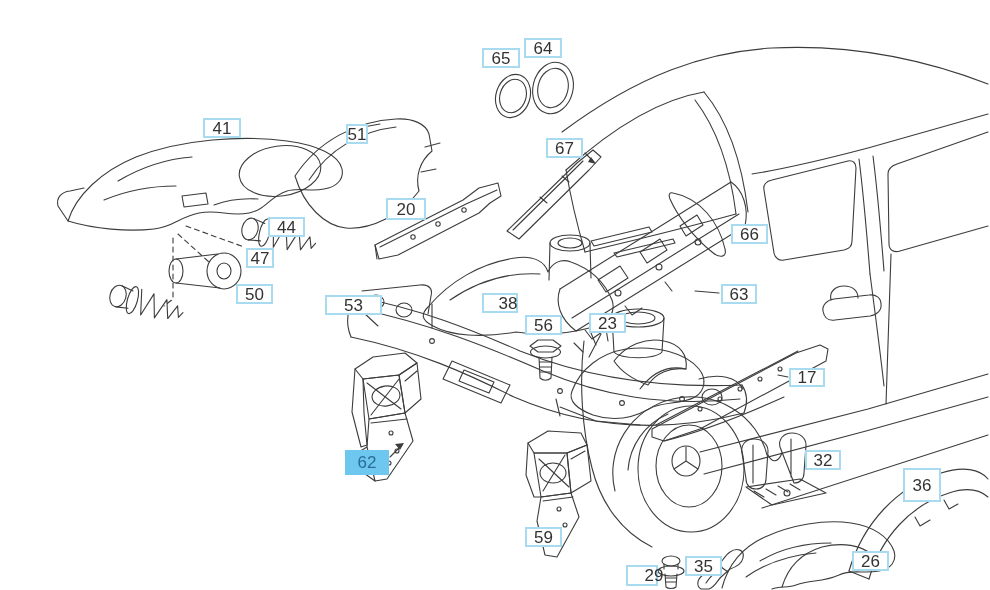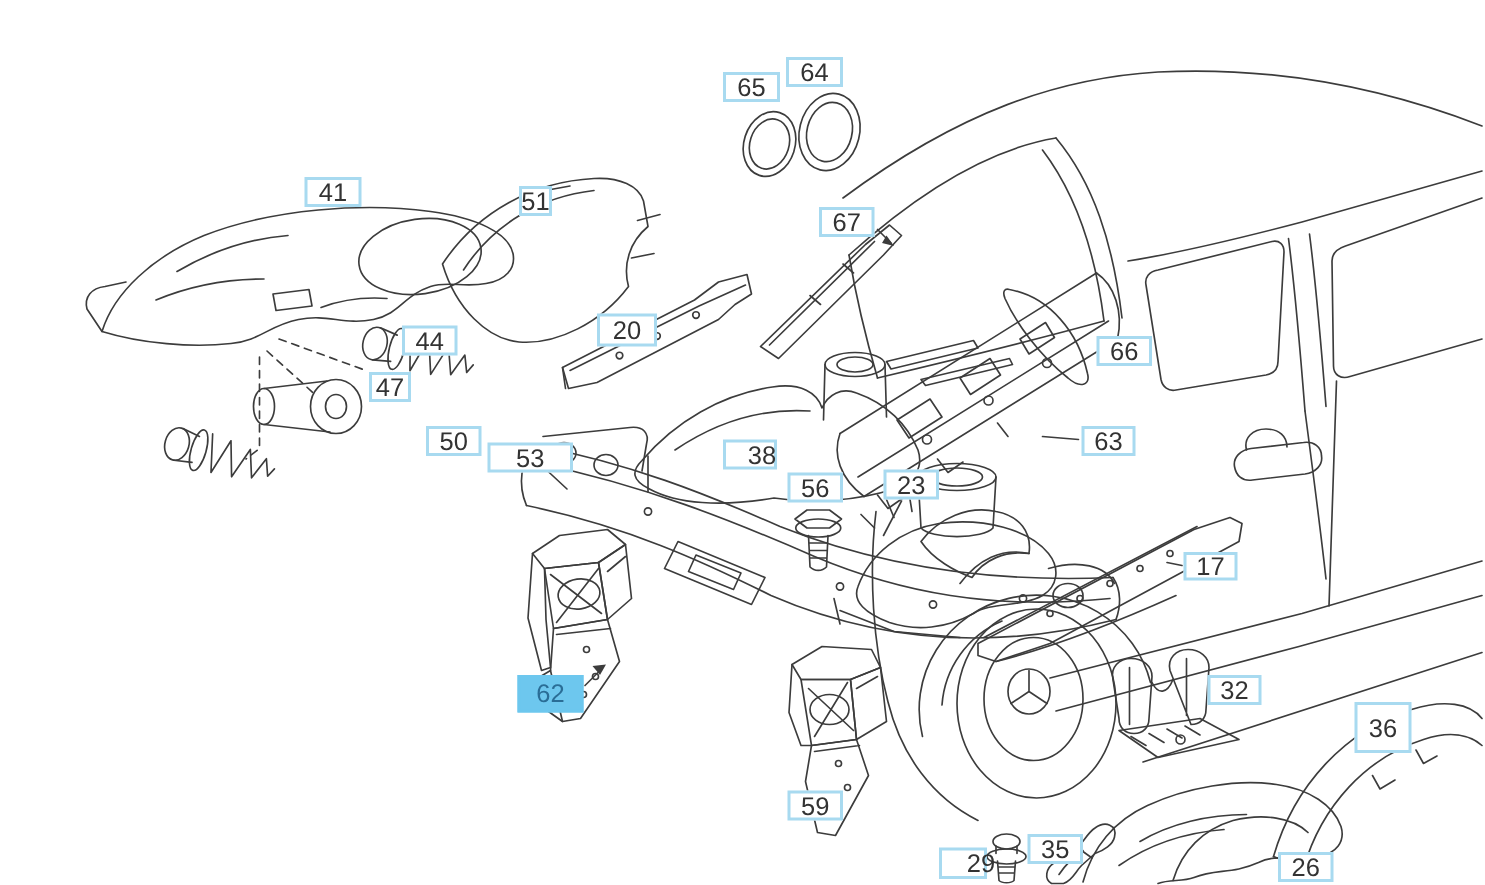--- a/index.html
+++ b/index.html
@@ -270,33 +270,33 @@
       <path d="M390,457 L401,446"></path>
       <path class="fill" d="M404,443 L395,444 L400,450 Z"></path>
     </g>
   </svg>
 
   <div id="callouts">
       <div class="callout" style="left: 203px; top: 118px; width: 38px; height: 20px;">41</div>
       <div class="callout" style="left: 346px; top: 124px; width: 22px; height: 20px;">51</div>
       <div class="callout" style="left: 268px; top: 217px; width: 37px; height: 20px;">44</div>
       <div class="callout" style="left: 246px; top: 248px; width: 28px; height: 20px;">47</div>
-      <div class="callout" style="left: 236px; top: 284px; width: 37px; height: 20px; margin-left: 48px;">50</div>
-      <div class="callout" style="left: 386px; top: 209px; width: 40px; height: 22px; margin-left: 12px;">20</div>
+      <div class="callout" style="left: 236px; top: 284px; width: 37px; height: 20px;">50</div>
+      <div class="callout" style="left: 386px; top: 198px; width: 40px; height: 22px;">20</div>
       <div class="callout" style="left: 482px; top: 48px; width: 38px; height: 20px;">65</div>
       <div class="callout" style="left: 524px; top: 38px; width: 38px; height: 20px;">64</div>
       <div class="callout" style="left: 546px; top: 138px; width: 37px; height: 20px;">67</div>
       <div class="callout" style="left: 731px; top: 224px; width: 37px; height: 20px;">66</div>
       <div class="callout" style="left: 721px; top: 284px; width: 36px; height: 20px;">63</div>
       <div class="callout" style="left: 482px; top: 293px; width: 36px; height: 20px; padding-left: 16px;">38</div>
       <div class="callout" style="left: 525px; top: 315px; width: 37px; height: 20px;">56</div>
       <div class="callout" style="left: 589px; top: 313px; width: 37px; height: 20px;">23</div>
       <div class="callout" style="left: 325px; top: 295px; width: 57px; height: 20px;">53</div>
       <div class="callout" style="left: 789px; top: 368px; width: 36px; height: 19px;">17</div>
       <div class="callout selected" style="left: 345px; top: 450px; width: 44px; height: 25px;">62</div>
       <div class="callout" style="left: 805px; top: 450px; width: 36px; height: 20px;">32</div>
       <div class="callout" style="left: 903px; top: 468px; width: 38px; height: 34px;">36</div>
       <div class="callout" style="left: 525px; top: 527px; width: 37px; height: 20px;">59</div>
       <div class="callout" style="left: 626px; top: 565px; width: 32px; height: 21px; padding-left: 24px;">29</div>
       <div class="callout" style="left: 685px; top: 556px; width: 37px; height: 20px;">35</div>
-      <div class="callout" style="left: 852px; top: 568px; width: 37px; height: 20px;">26</div>
+      <div class="callout" style="left: 852px; top: 551px; width: 37px; height: 20px;">26</div>
     </div>
 </div>
 
 </body></html>

